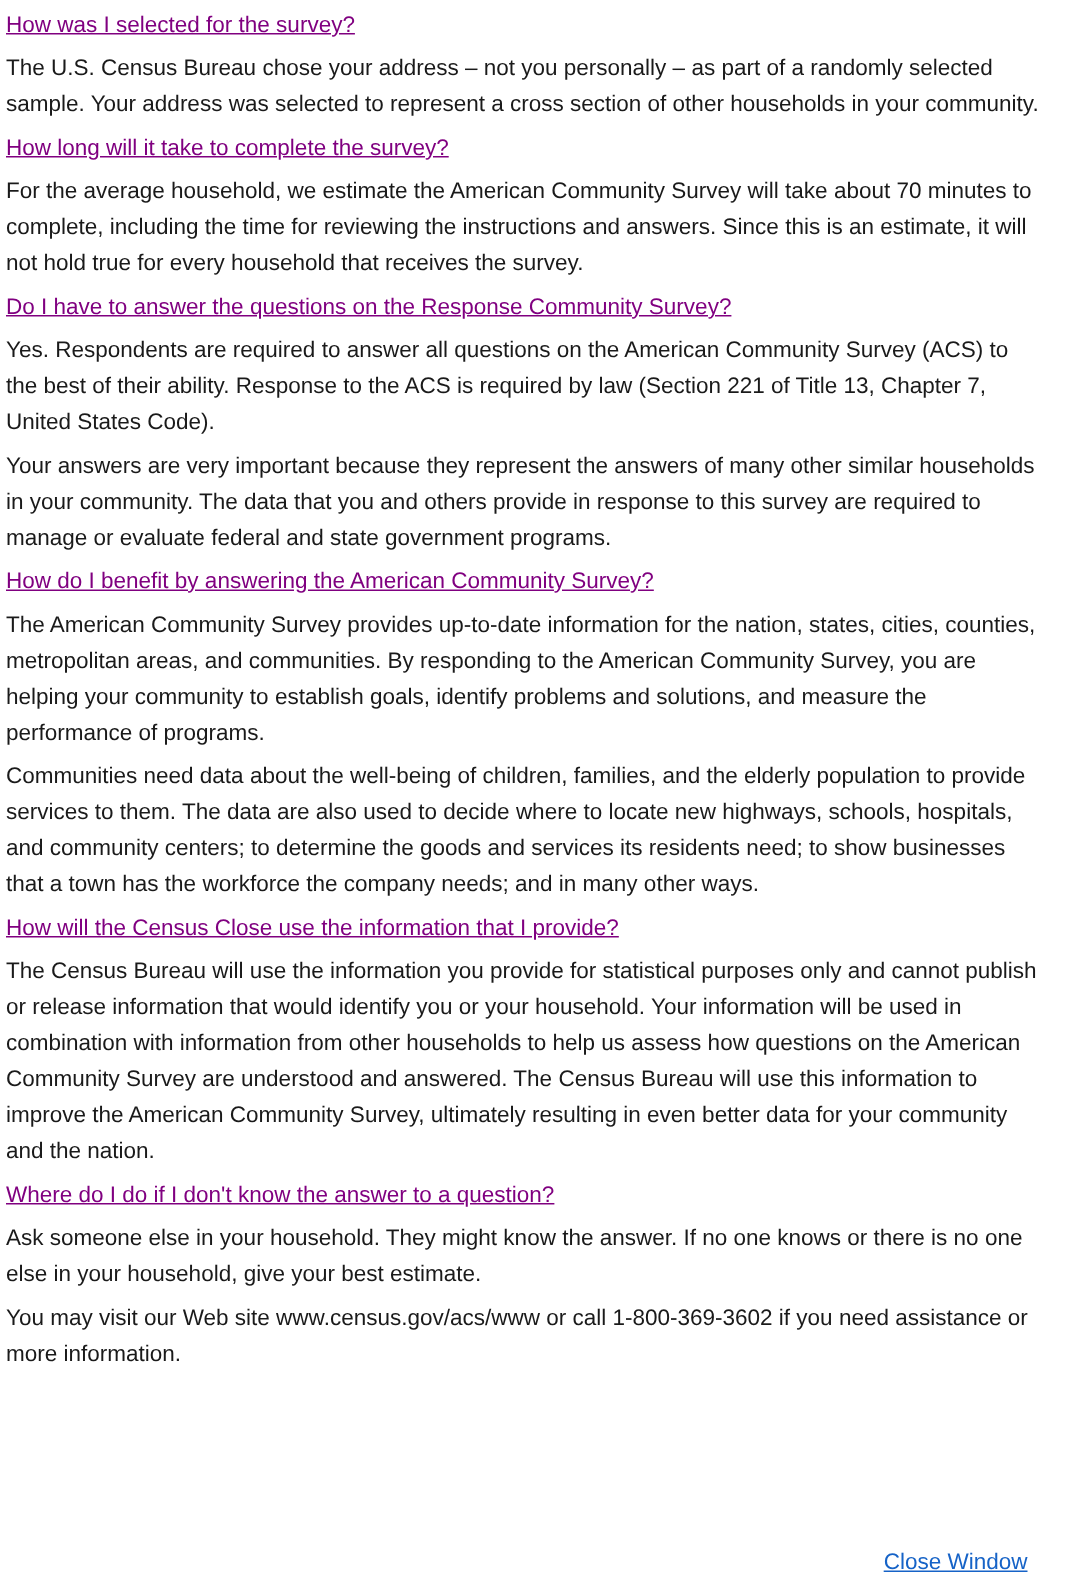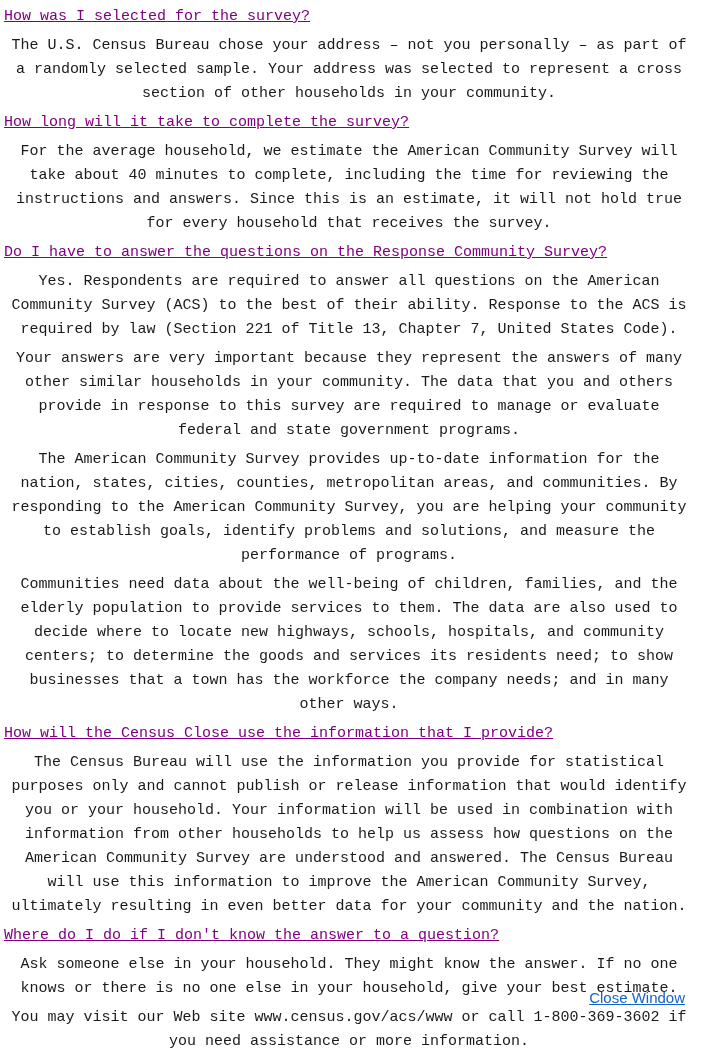--- a/index.html
+++ b/index.html
@@ -18,69 +18,68 @@
   }
   .page {
     position: relative;
     width: 710px;
     height: 1053px;
     background: var(--page-bg);
     overflow: hidden;
   }
   .content {
     padding: 0 16px 0 4px;
-    font-family: Liberation Mono, monospace;
   }
   a.faq-question {
     display: block;
     color: var(--q-color);
     text-decoration: underline;
     line-height: 24px;
     margin: 5px 0;
     cursor: pointer;
   }
   p.answer {
     line-height: 24px;
     margin: 5px 0;
-    text-align: center;
   }
   .content > *:first-child { margin-top: 0; }
   a.close-link {
     position: absolute;
-    top: 988px;
+    top: 1032px;
     right: 25px;
     color: var(--close-color);
     text-decoration: underline;
     line-height: 20px;
     cursor: pointer;
   }
 </style>
 </head>
 <body>
 
 <div class="page">
   <div class="content">
 
     <div>
       <a class="faq-question" href="#">How was I selected for the survey?</a>
       <p class="answer">The U.S. Census Bureau chose your address – not you personally – as part of a randomly selected sample. Your address was selected to represent a cross section of other households in your community.</p>
     </div>
 
     <div>
       <a class="faq-question" href="#">How long will it take to complete the survey?</a>
-      <p class="answer">For the average household, we estimate the American Community Survey will take about 40 minutes to complete, including the time for reviewing the instructions and answers. Since this is an estimate, it will not hold true for every household that receives the survey.</p>
+      <p class="answer">For the average household, we estimate the American Community Survey will take about 70 minutes to complete, including the time for reviewing the instructions and answers. Since this is an estimate, it will not hold true for every household that receives the survey.</p>
     </div>
 
     <div>
       <a class="faq-question" href="#">Do I have to answer the questions on the Response Community Survey?</a>
       <p class="answer">Yes. Respondents are required to answer all questions on the American Community Survey (ACS) to the best of their ability. Response to the ACS is required by law (Section 221 of Title 13, Chapter 7, United States Code).</p>
       <p class="answer">Your answers are very important because they represent the answers of many other similar households in your community. The data that you and others provide in response to this survey are required to manage or evaluate federal and state government programs.</p>
     </div>
 
     <div>
+      <a class="faq-question" href="#">How do I benefit by answering the American Community Survey?</a>
       <p class="answer">The American Community Survey provides up-to-date information for the nation, states, cities, counties, metropolitan areas, and communities. By responding to the American Community Survey, you are helping your community to establish goals, identify problems and solutions, and measure the performance of programs.</p>
       <p class="answer">Communities need data about the well-being of children, families, and the elderly population to provide services to them. The data are also used to decide where to locate new highways, schools, hospitals, and community centers; to determine the goods and services its residents need; to show businesses that a town has the workforce the company needs; and in many other ways.</p>
     </div>
 
     <div>
       <a class="faq-question" href="#">How will the Census Close use the information that I provide?</a>
       <p class="answer">The Census Bureau will use the information you provide for statistical purposes only and cannot publish or release information that would identify you or your household. Your information will be used in combination with information from other households to help us assess how questions on the American Community Survey are understood and answered. The Census Bureau will use this information to improve the American Community Survey, ultimately resulting in even better data for your community and the nation.</p>
     </div>
 
     <div>

